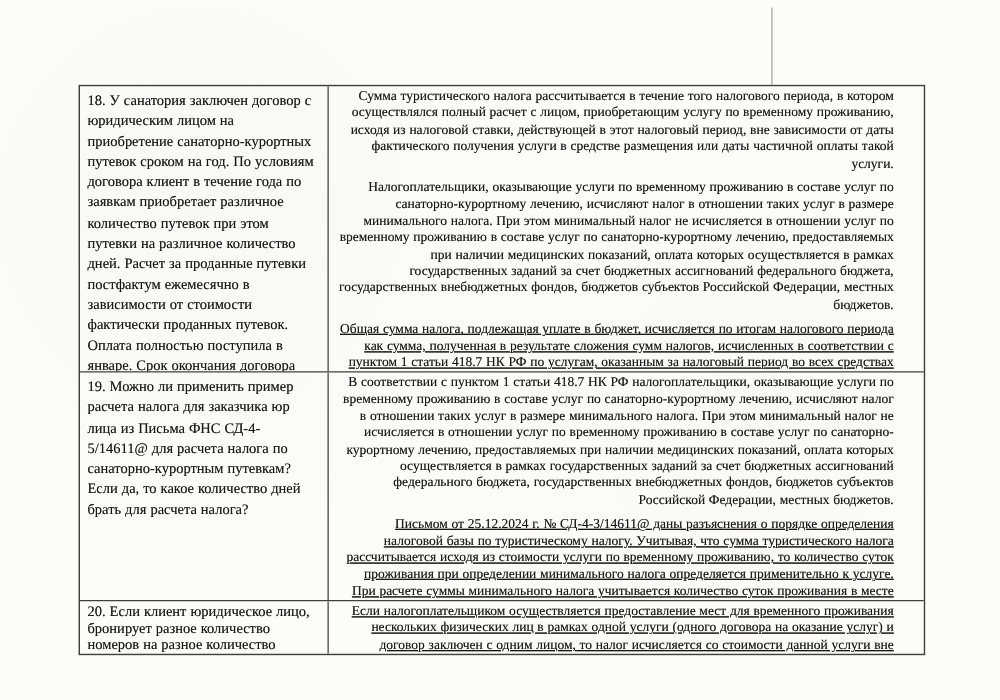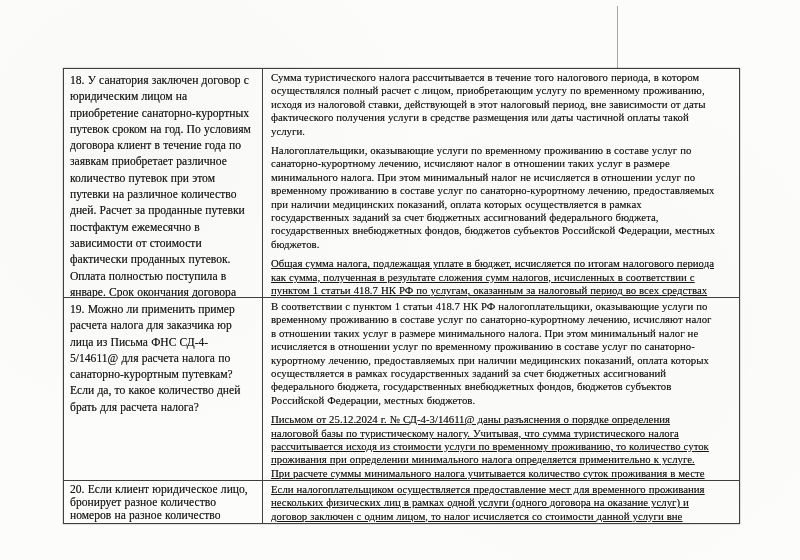--- a/index.html
+++ b/index.html
@@ -64,20 +64,21 @@
   .a-cell {
     flex: 1;
     box-sizing: border-box;
     padding: 2px 8px 2px 8px;
     font-size: 10.8px;
     line-height: 13.4px;
     overflow: hidden;
   }
   .a-cell p {
     margin: 0 16px 6px 0;
+    text-align: right;
   }
   .a-cell p:last-child { margin-bottom: 0; text-decoration: underline; }
   .q-cell, .a-cell {
     text-shadow: 0 0 0.5px rgba(25,23,20,0.55);
     word-spacing: 0.3px;
   }
 </style>
 </head>
 <body>
 

